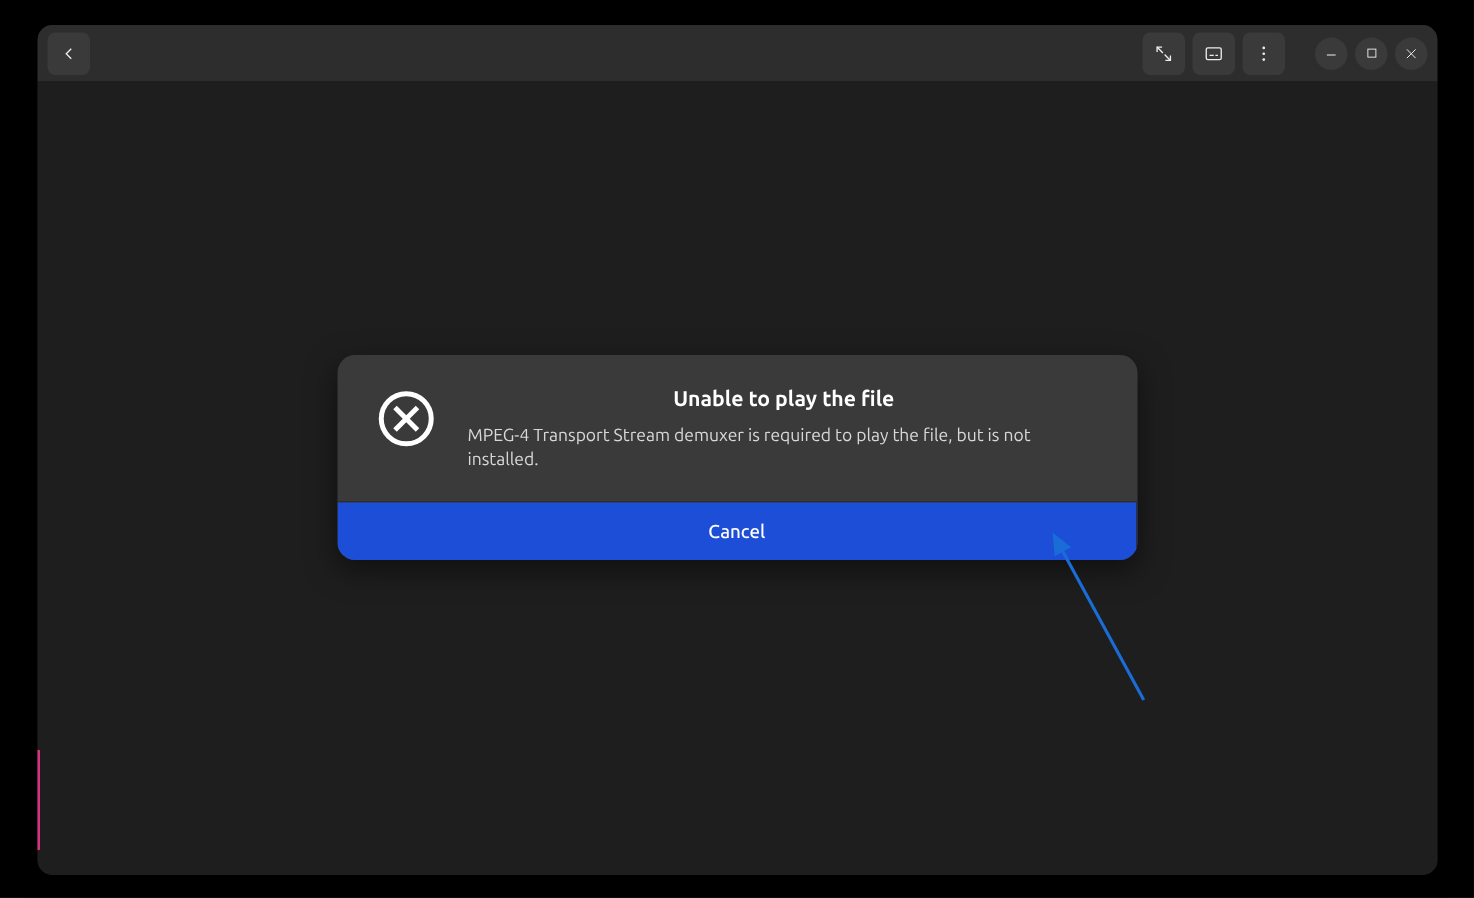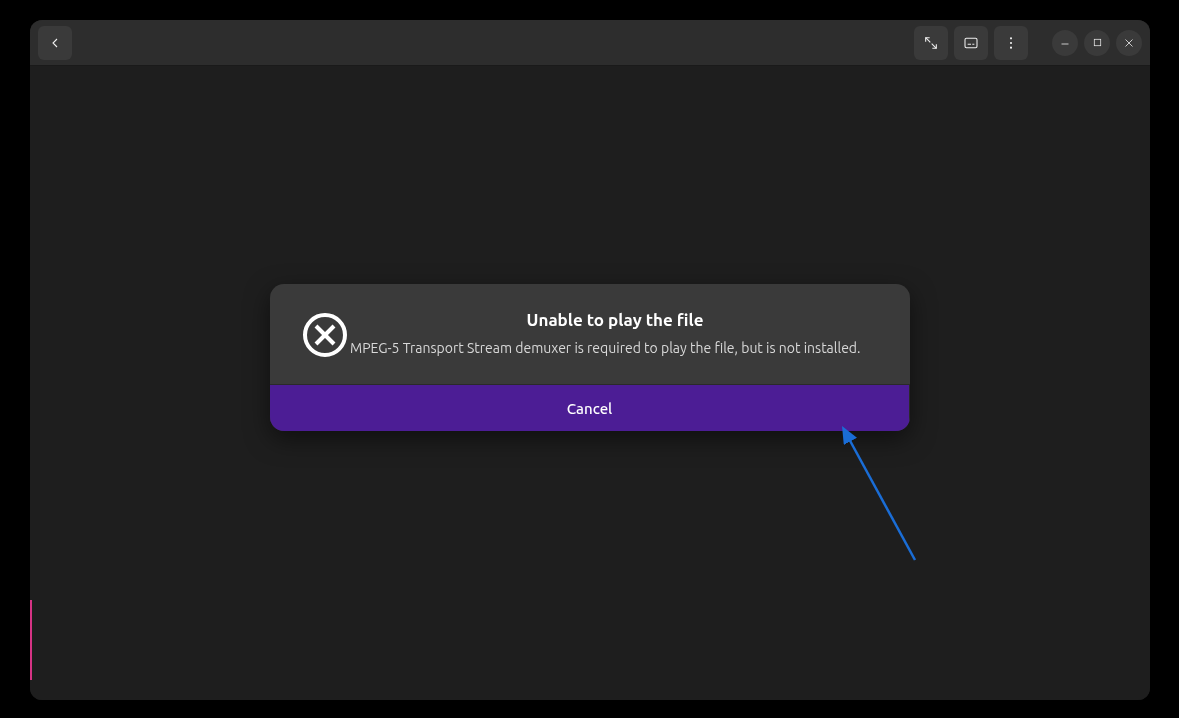--- a/index.html
+++ b/index.html
@@ -83,20 +83,21 @@
       top: 218px;
       width: 640px;
       background: #3a3a3a;
       border-radius: 14px;
       overflow: hidden;
       box-shadow: 0 8px 24px rgba(0,0,0,0.5);
     }
     .dialog-body {
       display: flex;
       padding: 26px 30px 24px 30px;
+      gap: 24px;
     }
     .dialog-icon {
       flex-shrink: 0;
       width: 50px;
       height: 50px;
       display: flex;
       align-items: center;
       justify-content: center;
     }
     .dialog-icon svg {
@@ -127,21 +128,21 @@
       height: 46px;
       display: flex;
       align-items: center;
       justify-content: center;
       font-size: 15px;
       font-weight: 500;
       cursor: pointer;
       color: #fff;
     }
     .btn-cancel {
-      background: #4c1d95;
+      background: #1d4ed8;
       border-right: 1px solid #2a2a2a;
     }
     .btn-primary {
       background: #168b2d;
       border: 3px solid #1a4dd6;
       position: relative;
     }
     .annotation-arrow {
       position: absolute;
       left: 840px;
@@ -220,21 +221,21 @@
       <div class="dialog-body">
         <div class="dialog-icon">
           <svg viewBox="0 0 48 48">
             <circle cx="24" cy="24" r="20" fill="none" stroke="#fff" stroke-width="4"></circle>
             <line x1="15" y1="15" x2="33" y2="33" stroke="#fff" stroke-width="4"></line>
             <line x1="33" y1="15" x2="15" y2="33" stroke="#fff" stroke-width="4"></line>
           </svg>
         </div>
         <div class="dialog-text">
           <div class="dialog-title">Unable to play the file</div>
-          <div class="dialog-msg">MPEG-5 Transport Stream demuxer is required to play the file, but is not installed.</div>
+          <div class="dialog-msg">MPEG-4 Transport Stream demuxer is required to play the file, but is not installed.</div>
         </div>
       </div>
       <div class="dialog-actions">
         <div class="dialog-btn btn-cancel">Cancel</div>
       </div>
     </div>
   </div>
 </div>
 
 <div class="annotation-arrow">

